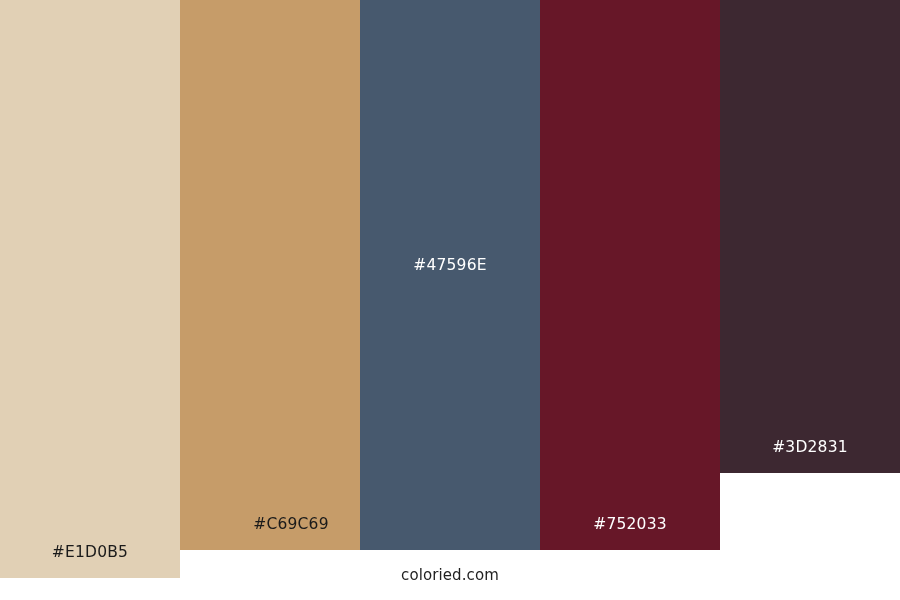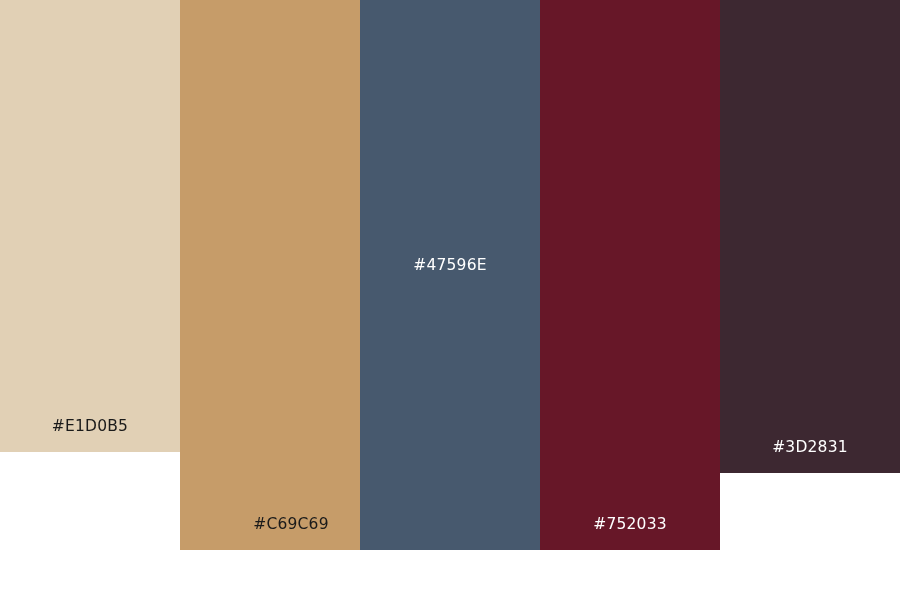--- a/index.html
+++ b/index.html
@@ -62,21 +62,21 @@
     white-space: nowrap;
   }
 </style>
 </head>
 <body>
 
 <div class="palette-page">
 
   <div class="swatch-strip" style="height: 550px;">
 
-    <div class="swatch" style="background-color: rgb(225, 208, 181); height: 452px;">
+    <div class="swatch" style="background-color: rgb(225, 208, 181); height: 578px;">
       <span class="swatch-label label-dark" style="color: rgb(26, 26, 26);">#E1D0B5</span>
     </div>
 
     <div class="swatch" style="background-color: rgb(198, 156, 105); height: 550px;">
       <span class="swatch-label label-dark" style="color: rgb(26, 26, 26); margin-left: 42px;">#C69C69</span>
     </div>
 
     <div class="swatch" style="background-color: rgb(71, 89, 110); height: 550px; align-items: center;">
       <span class="swatch-label label-light" style="color: rgb(255, 255, 255);">#47596E</span>
     </div>
@@ -84,14 +84,17 @@
     <div class="swatch" style="background-color: rgb(103, 23, 40); height: 550px;">
       <span class="swatch-label label-light" style="color: rgb(255, 255, 255);">#752033</span>
     </div>
 
     <div class="swatch" style="background-color: rgb(61, 40, 49); height: 473px;">
       <span class="swatch-label label-light" style="color: rgb(255, 255, 255);">#3D2831</span>
     </div>
 
   </div>
 
+  <div class="footer" style="background-color: rgb(255, 255, 255);">
+    <span class="footer-text" style="color: rgb(31, 31, 31);">coloried.com</span>
+  </div>
 
 </div>
 
 </body></html>

